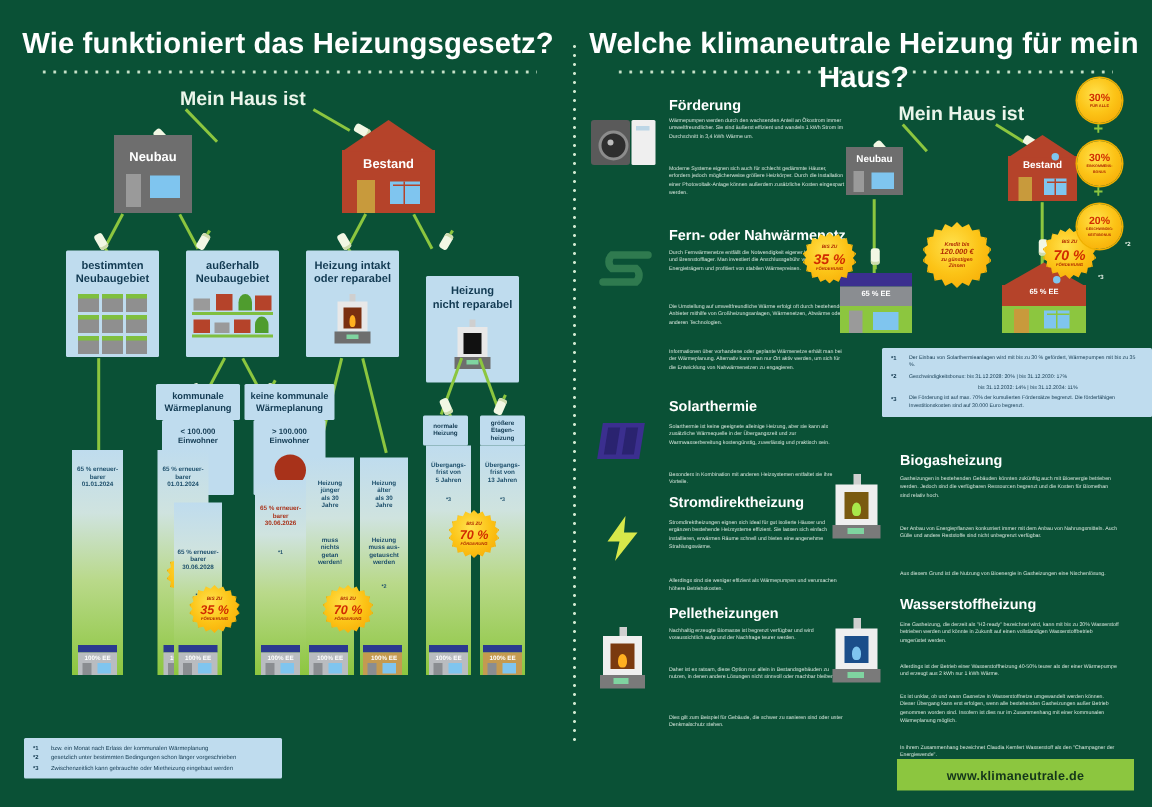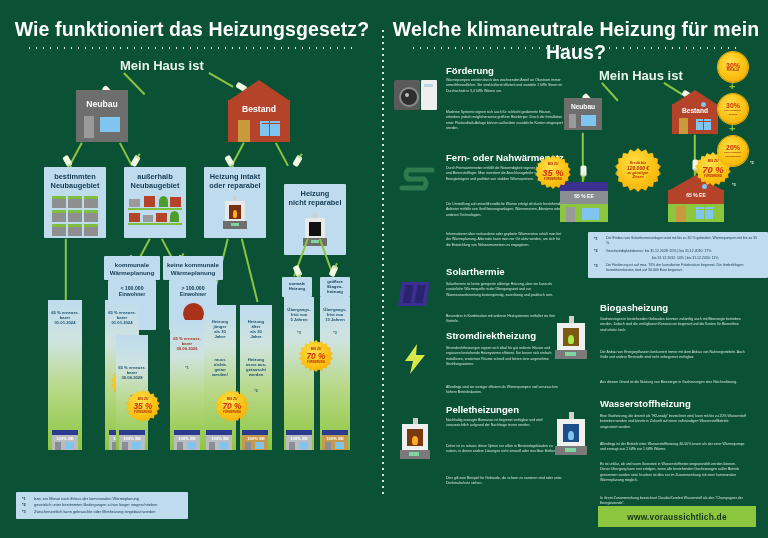--- a/index.html
+++ b/index.html
@@ -610,14 +610,14 @@
     <div style="position:absolute;left:9px;top:12px;width:16px;height:18px;background:#1b4e8a;"></div>
     <div style="position:absolute;left:14px;top:19px;width:6px;height:9px;background:#7fc5ef;border-radius:50% 50% 40% 40%;"></div>
     <div style="position:absolute;left:1px;top:34px;width:32px;height:9px;background:#7a7a7a;"></div>
     <div style="position:absolute;left:11px;top:36px;width:11px;height:4px;background:#7fd4a0;"></div>
   </div>
   <div class="sec-p" style="left:216px;top:414px;width:146px;">Eine Gasheizung, die derzeit als "H2-ready" bezeichnet wird, kann mit bis zu 20% Wasserstoff betrieben werden und könnte in Zukunft auf einen vollständigen Wasserstoffbetrieb umgerüstet werden.</div>
   <div class="sec-p" style="left:216px;top:442px;width:146px;">Allerdings ist der Betrieb einer Wasserstoffheizung 40-50% teurer als der einer Wärmepumpe und erzeugt aus 2 kWh nur 1 kWh Wärme.</div>
   <div class="sec-p" style="left:216px;top:462px;width:146px;">Es ist unklar, ob und wann Gasnetze in Wasserstoffnetze umgewandelt werden können. Dieser Übergang kann erst erfolgen, wenn alle bestehenden Gasheizungen außer Betrieb genommen worden sind. Insofern ist dies nur im Zusammenhang mit einer kommunalen Wärmeplanung möglich.</div>
   <div class="sec-p" style="left:216px;top:496px;width:146px;">In ihrem Zusammenhang bezeichnet Claudia Kemfert Wasserstoff als den "Champagner der Energiewende".</div>
 
-  <div class="urlbar" style="left:214px;top:506px;width:158px;height:21px;">www.voraussichtlich.de</div>
+  <div class="urlbar" style="left:214px;top:506px;width:158px;height:21px;">www.klimaneutrale.de</div>
 </div>
 
 </body></html>

